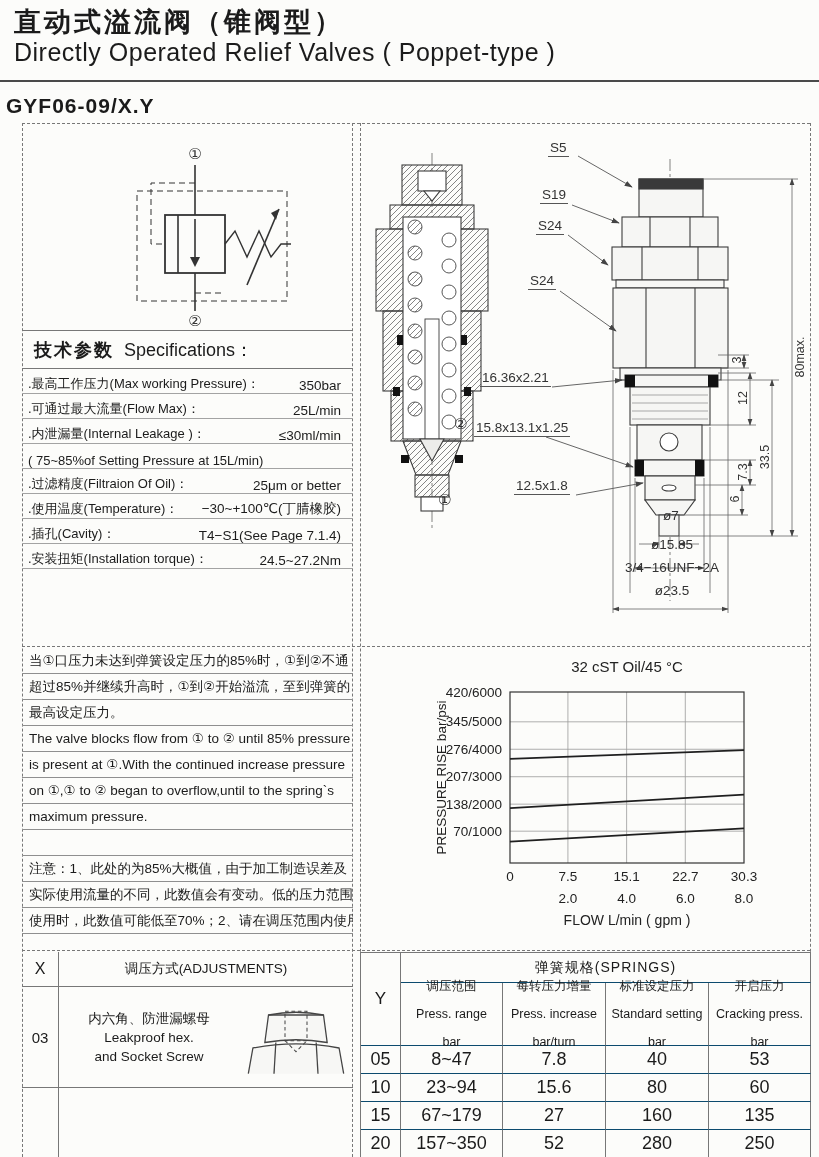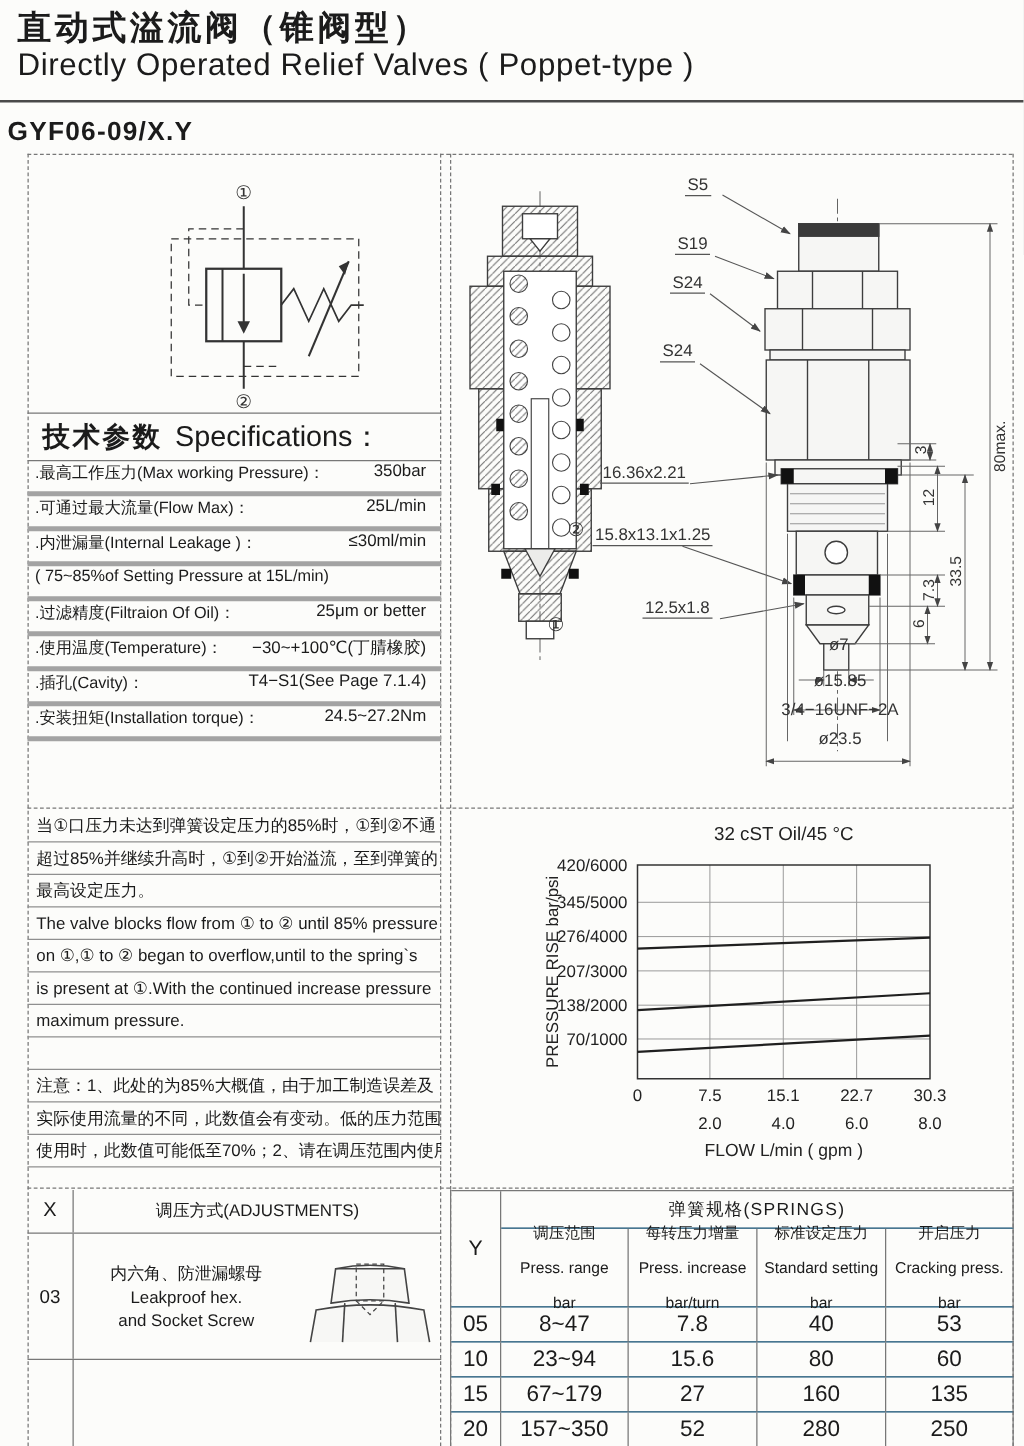--- a/index.html
+++ b/index.html
@@ -11,23 +11,23 @@
   .title-en{left:14px;top:38px;font-size:25px;font-weight:500;letter-spacing:.5px;}
   .title-rule{left:0;top:80px;width:819px;height:0;border-top:2px solid #4a4a4a;}
   .model{left:6px;top:94px;font-size:21px;font-weight:600;letter-spacing:1px;}
   
   .vline{width:0;border-left:1px dashed #777;}
   .hline{height:0;border-top:1px dashed #777;}
   
   .specs{left:22px;top:330px;width:331px;border-top:1px solid #777;}
   .specs-head{height:37px;display:flex;align-items:center;gap:10px;padding-left:12px;
               border-bottom:1px solid #777;}
-  .specs-head .zh{font-size:22px;font-weight:700;letter-spacing:2px;}
-  .specs-head .en{font-size:23px;font-weight:500;}
-  .spec-row{height:24px;display:flex;align-items:flex-start;border-bottom:4px solid #a3a3a3;
+  .specs-head .zh{font-size:18px;font-weight:700;letter-spacing:2px;}
+  .specs-head .en{font-size:18px;font-weight:500;}
+  .spec-row{height:24px;display:flex;align-items:flex-end;border-bottom:1px solid #a3a3a3;
             font-size:13px;}
   .spec-row .sl{padding-left:6px;white-space:nowrap;}
   .spec-row .sv{margin-left:auto;padding-right:12px;white-space:nowrap;font-size:13.5px;}
   
   .desc{left:22px;top:648px;width:331px;}
   .desc-line{height:25px;line-height:25px;border-bottom:1px solid #8f8f8f;font-size:13.5px;
              padding-left:7px;white-space:nowrap;overflow:hidden;}
   
   .adjust{left:22px;top:952px;width:331px;height:205px;font-size:13.5px;}
   .adj-head{display:flex;height:34px;border-bottom:1px solid #777;}
@@ -136,22 +136,22 @@
         <span class="sl">.安装扭矩(Installation torque)：</span>
         <span class="sv">24.5~27.2Nm</span>
       </div>
   </div>
 
   <div class="abs desc">
     <div class="desc-line">当①口压力未达到弹簧设定压力的85%时，①到②不通，</div>
     <div class="desc-line">超过85%并继续升高时，①到②开始溢流，至到弹簧的</div>
     <div class="desc-line">最高设定压力。</div>
     <div class="desc-line">The valve blocks flow from ① to ② until 85% pressure</div>
+    <div class="desc-line">is present at ①.With the continued increase pressure</div>
     <div class="desc-line">on ①,① to ② began to overflow,until to the spring`s</div>
-    <div class="desc-line">is present at ①.With the continued increase pressure</div>
     <div class="desc-line">maximum pressure.</div>
     <div class="desc-line"></div>
     <div class="desc-line">注意：1、此处的为85%大概值，由于加工制造误差及</div>
     <div class="desc-line">实际使用流量的不同，此数值会有变动。低的压力范围</div>
     <div class="desc-line">使用时，此数值可能低至70%；2、请在调压范围内使用。</div>
   </div>
 
   <div class="abs adjust">
     <div class="adj-head">
       <div class="adj-x">X</div>

